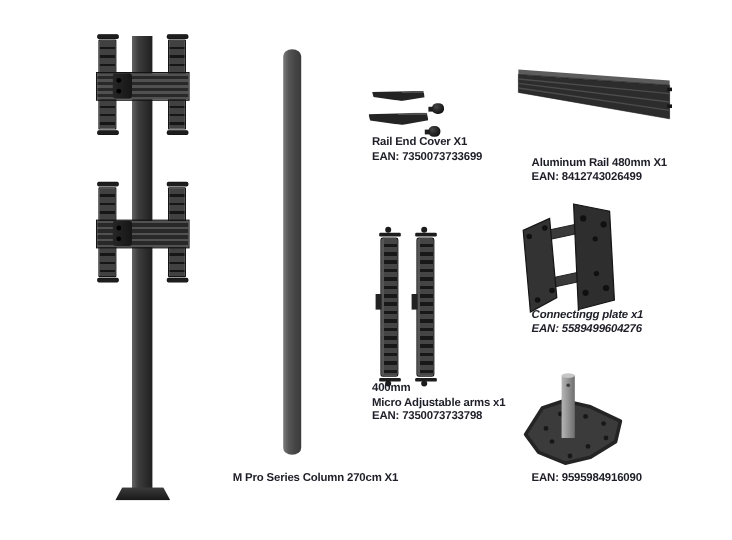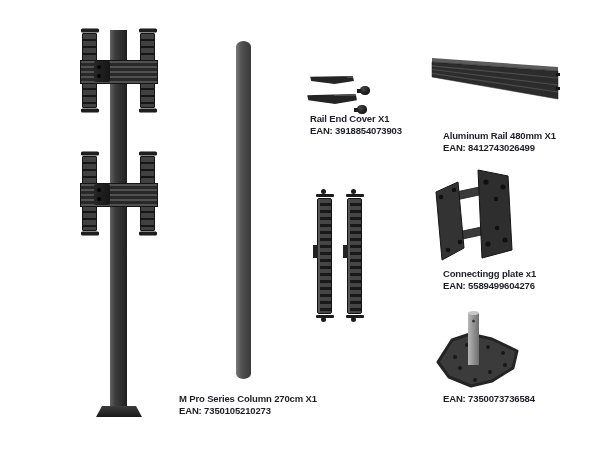--- a/index.html
+++ b/index.html
@@ -181,36 +181,40 @@
     <circle cx="58" cy="64" r="2" fill="#181818"></circle>
     <circle cx="43" cy="72" r="2" fill="#181818"></circle>
     <circle cx="73" cy="57" r="2" fill="#181818"></circle>
     <rect x="36" y="5" width="11" height="52" fill="url(#poleGrad)"></rect>
     <ellipse cx="41.5" cy="5" rx="5.5" ry="2" fill="#c6c6c6"></ellipse>
     <circle cx="41.5" cy="13" r="1.5" fill="#3a3a3a"></circle>
   </svg>
 
   <div class="label" style="left:310px; top:113px;">
     <div>Rail End Cover X1</div>
-    <div>EAN: 3918854073903</div>
+    <div>EAN: 7350073733699</div>
   </div>
 
   <div class="label" style="left:443px; top:130px;">
     <div>Aluminum Rail 480mm X1</div>
     <div>EAN: 8412743026499</div>
   </div>
 
-
-  <div class="label" style="left:443px; top:268px;">
+  <div class="label" style="left:310px; top:318px;">
+    <div>400mm</div>
+    <div>Micro Adjustable arms x1</div>
+    <div>EAN: 7350073733798</div>
+  </div>
+
+  <div class="label" style="left:443px; top:257px;font-style:italic;">
     <div>Connectingg plate x1</div>
     <div>EAN: 5589499604276</div>
   </div>
 
   <div class="label" style="left:443px; top:393px;">
-    <div>EAN: 7350073736584</div>
-  </div>
-
-  <div class="label" style="left:179px; top:393px;">
+    <div>EAN: 9595984916090</div>
+  </div>
+
+  <div class="label" style="left:194px; top:393px;">
     <div>M Pro Series Column 270cm X1</div>
-    <div>EAN: 7350105210273</div>
   </div>
 
 </div>
 
 </body></html>

